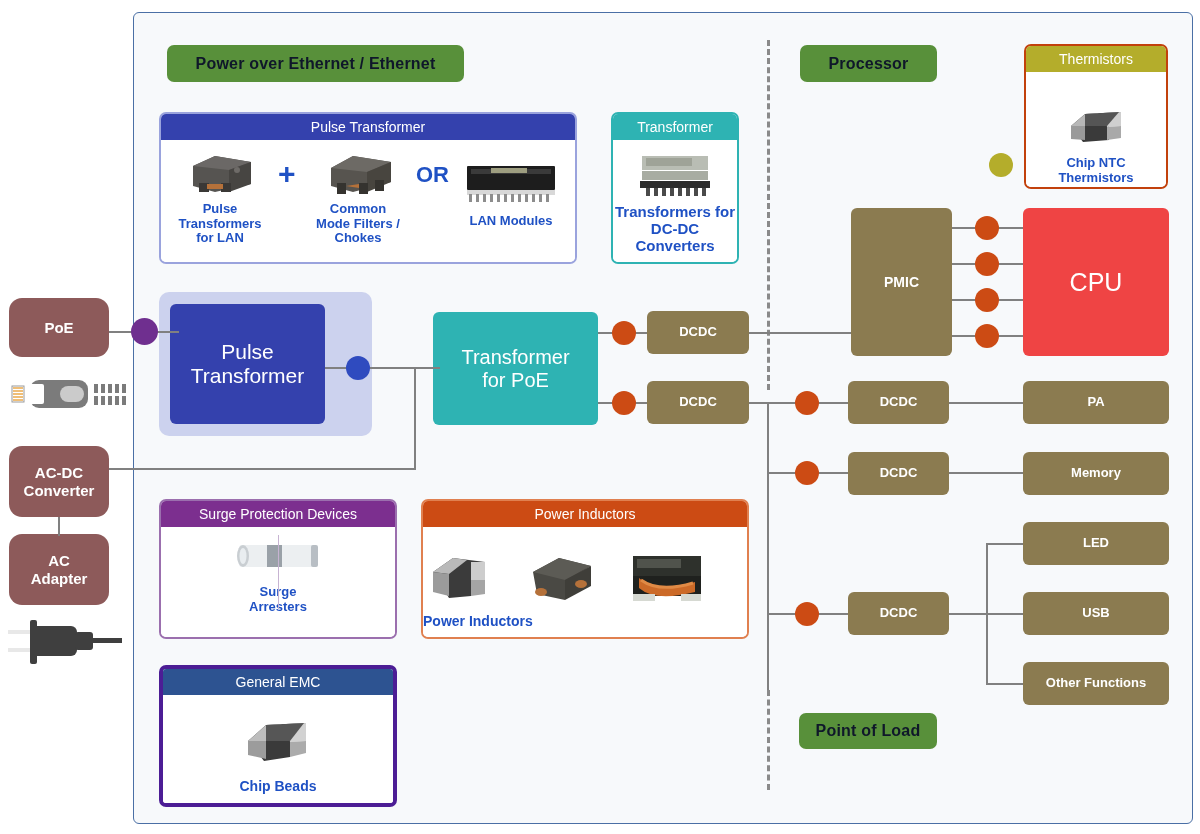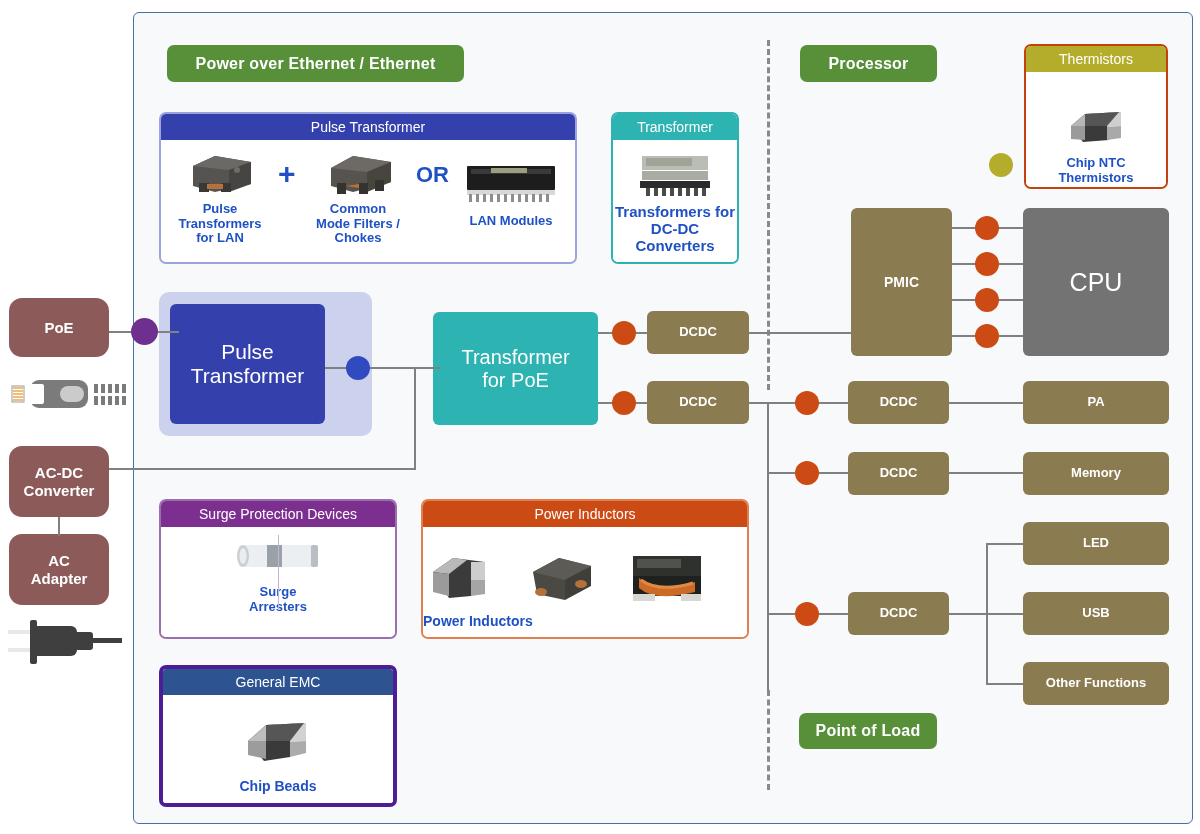--- a/index.html
+++ b/index.html
@@ -7,21 +7,21 @@
        font-family:"Liberation Sans","DejaVu Sans",sans-serif;
        -webkit-font-smoothing:antialiased;overflow:hidden;}
   .abs{position:absolute;box-sizing:border-box;}
 
   
   #outer-frame{left:133px;top:12px;width:1060px;height:812px;
     background:#f7f9fb;border:1.5px solid #4a6fa5;border-radius:6px;}
 
   
   .pill{display:flex;align-items:center;justify-content:center;
-    background:#58903a;color:#ffffff;border-radius:7px;
+    background:#58903a;color:#0f172a;border-radius:7px;
     font-size:16px;font-weight:bold;letter-spacing:.2px;}
 
   
   .card{background:#ffffff;border-radius:7px;overflow:hidden;}
   .card-head{color:#ffffff;font-size:14px;text-align:center;
     display:flex;align-items:center;justify-content:center;height:26px;}
   .card-body{background:#fff;display:flex;align-items:flex-start;
     justify-content:center;height:calc(100% - 26px);}
   .prod{display:flex;flex-direction:column;align-items:center;
     justify-content:flex-start;}
@@ -304,21 +304,21 @@
   </div>
 
 <div class="abs wire" style="left:749px;top:332px;width:102px;height:2px;"></div>
 
 <div class="abs wire" style="left:749px;top:402px;width:100px;height:2px;"></div>
 <div class="abs wire" style="left:767px;top:402px;width:2px;height:288px;"></div>
 
 <div class="abs blk blk-brown" style="left:851px;top:208px;width:101px;height:148px;font-size:14px;">
     <span>PMIC</span>
   </div>
-<div class="abs blk" style="left:1023px;top:208px;width:146px;height:148px;background:#737373;font-size:25px;">
+<div class="abs blk" style="left:1023px;top:208px;width:146px;height:148px;background:#ef4444;font-size:25px;">
     <span>CPU</span>
   </div>
 
 <div class="abs wire" style="left:952px;top:227px;width:71px;height:2px;"></div>
 <div class="abs dot" style="left:975px;top:216px;width:24px;height:24px;background:#cc4b14;"></div>
 <div class="abs wire" style="left:952px;top:263px;width:71px;height:2px;"></div>
 <div class="abs dot" style="left:975px;top:252px;width:24px;height:24px;background:#cc4b14;"></div>
 <div class="abs wire" style="left:952px;top:299px;width:71px;height:2px;"></div>
 <div class="abs dot" style="left:975px;top:288px;width:24px;height:24px;background:#cc4b14;"></div>
 <div class="abs wire" style="left:952px;top:335px;width:71px;height:2px;"></div>

